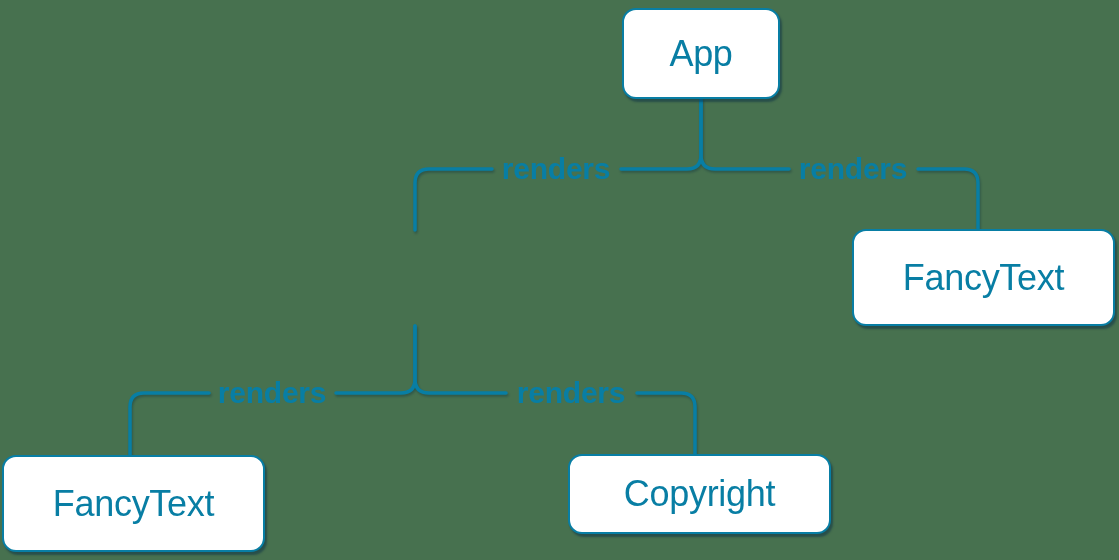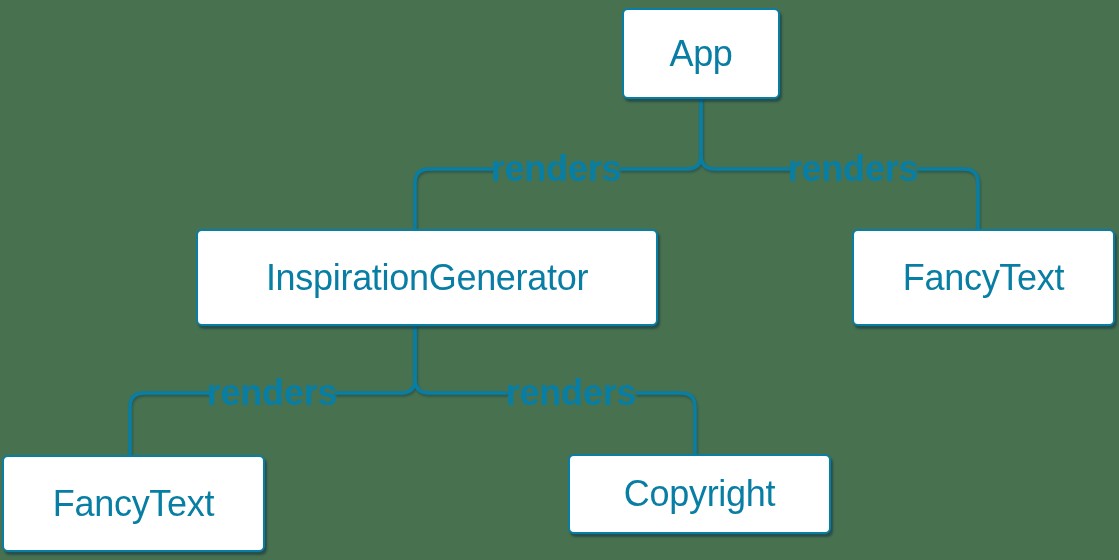--- a/index.html
+++ b/index.html
@@ -23,35 +23,35 @@
   .edges path{
     stroke:var(--accent);
     stroke-width:3.5;
     fill:none;
     stroke-linecap:round;
   }
   .node{
     position:absolute;
     background:var(--node-fill);
     border:2.5px solid var(--accent);
-    border-radius:6px;
+    border-radius:14px;
     box-shadow:2px 3px 2px rgba(10,45,70,0.5);
     display:flex;align-items:center;justify-content:center;
     color:var(--accent);
     font-size:36px;
     font-weight:500;
     letter-spacing:-0.3px;
     box-sizing:border-box;
     white-space:nowrap;
   }
   .edge-label{
     position:absolute;
     transform:translate(-50%,-50%);
     color:var(--accent);
-    font-size:36px;
+    font-size:30px;
     font-weight:700;
     letter-spacing:-0.2px;
     line-height:1;
     white-space:nowrap;
   }
 </style>
 </head>
 <body>
 
 <div class="stage">
@@ -63,21 +63,20 @@
     <path d="M 415 326 L 415 379 Q 415 393 429 393 L 506 393 M 637 393 L 681 393 Q 695 393 695 407 L 695 455"></path>
   </svg>
 
   <div class="edge-label" style="left:556px;top:169px">renders</div>
   <div class="edge-label" style="left:853px;top:169px">renders</div>
   <div class="edge-label" style="left:272px;top:393px">renders</div>
   <div class="edge-label" style="left:571px;top:393px">renders</div>
 
   <div class="node" style="left:622px;top:8px;width:158px;height:91px">App</div>
 
-  <div class="node" style="left:196px;top:229px;width:462px;height:97px">InspirationGenerator</div>
 
   <div class="node" style="left:852px;top:229px;width:263px;height:97px">FancyText</div>
 
   <div class="node" style="left:2px;top:455px;width:263px;height:97px">FancyText</div>
 
   <div class="node" style="left:568px;top:454px;width:263px;height:80px">Copyright</div>
 
 </div>
 
 </body></html>

